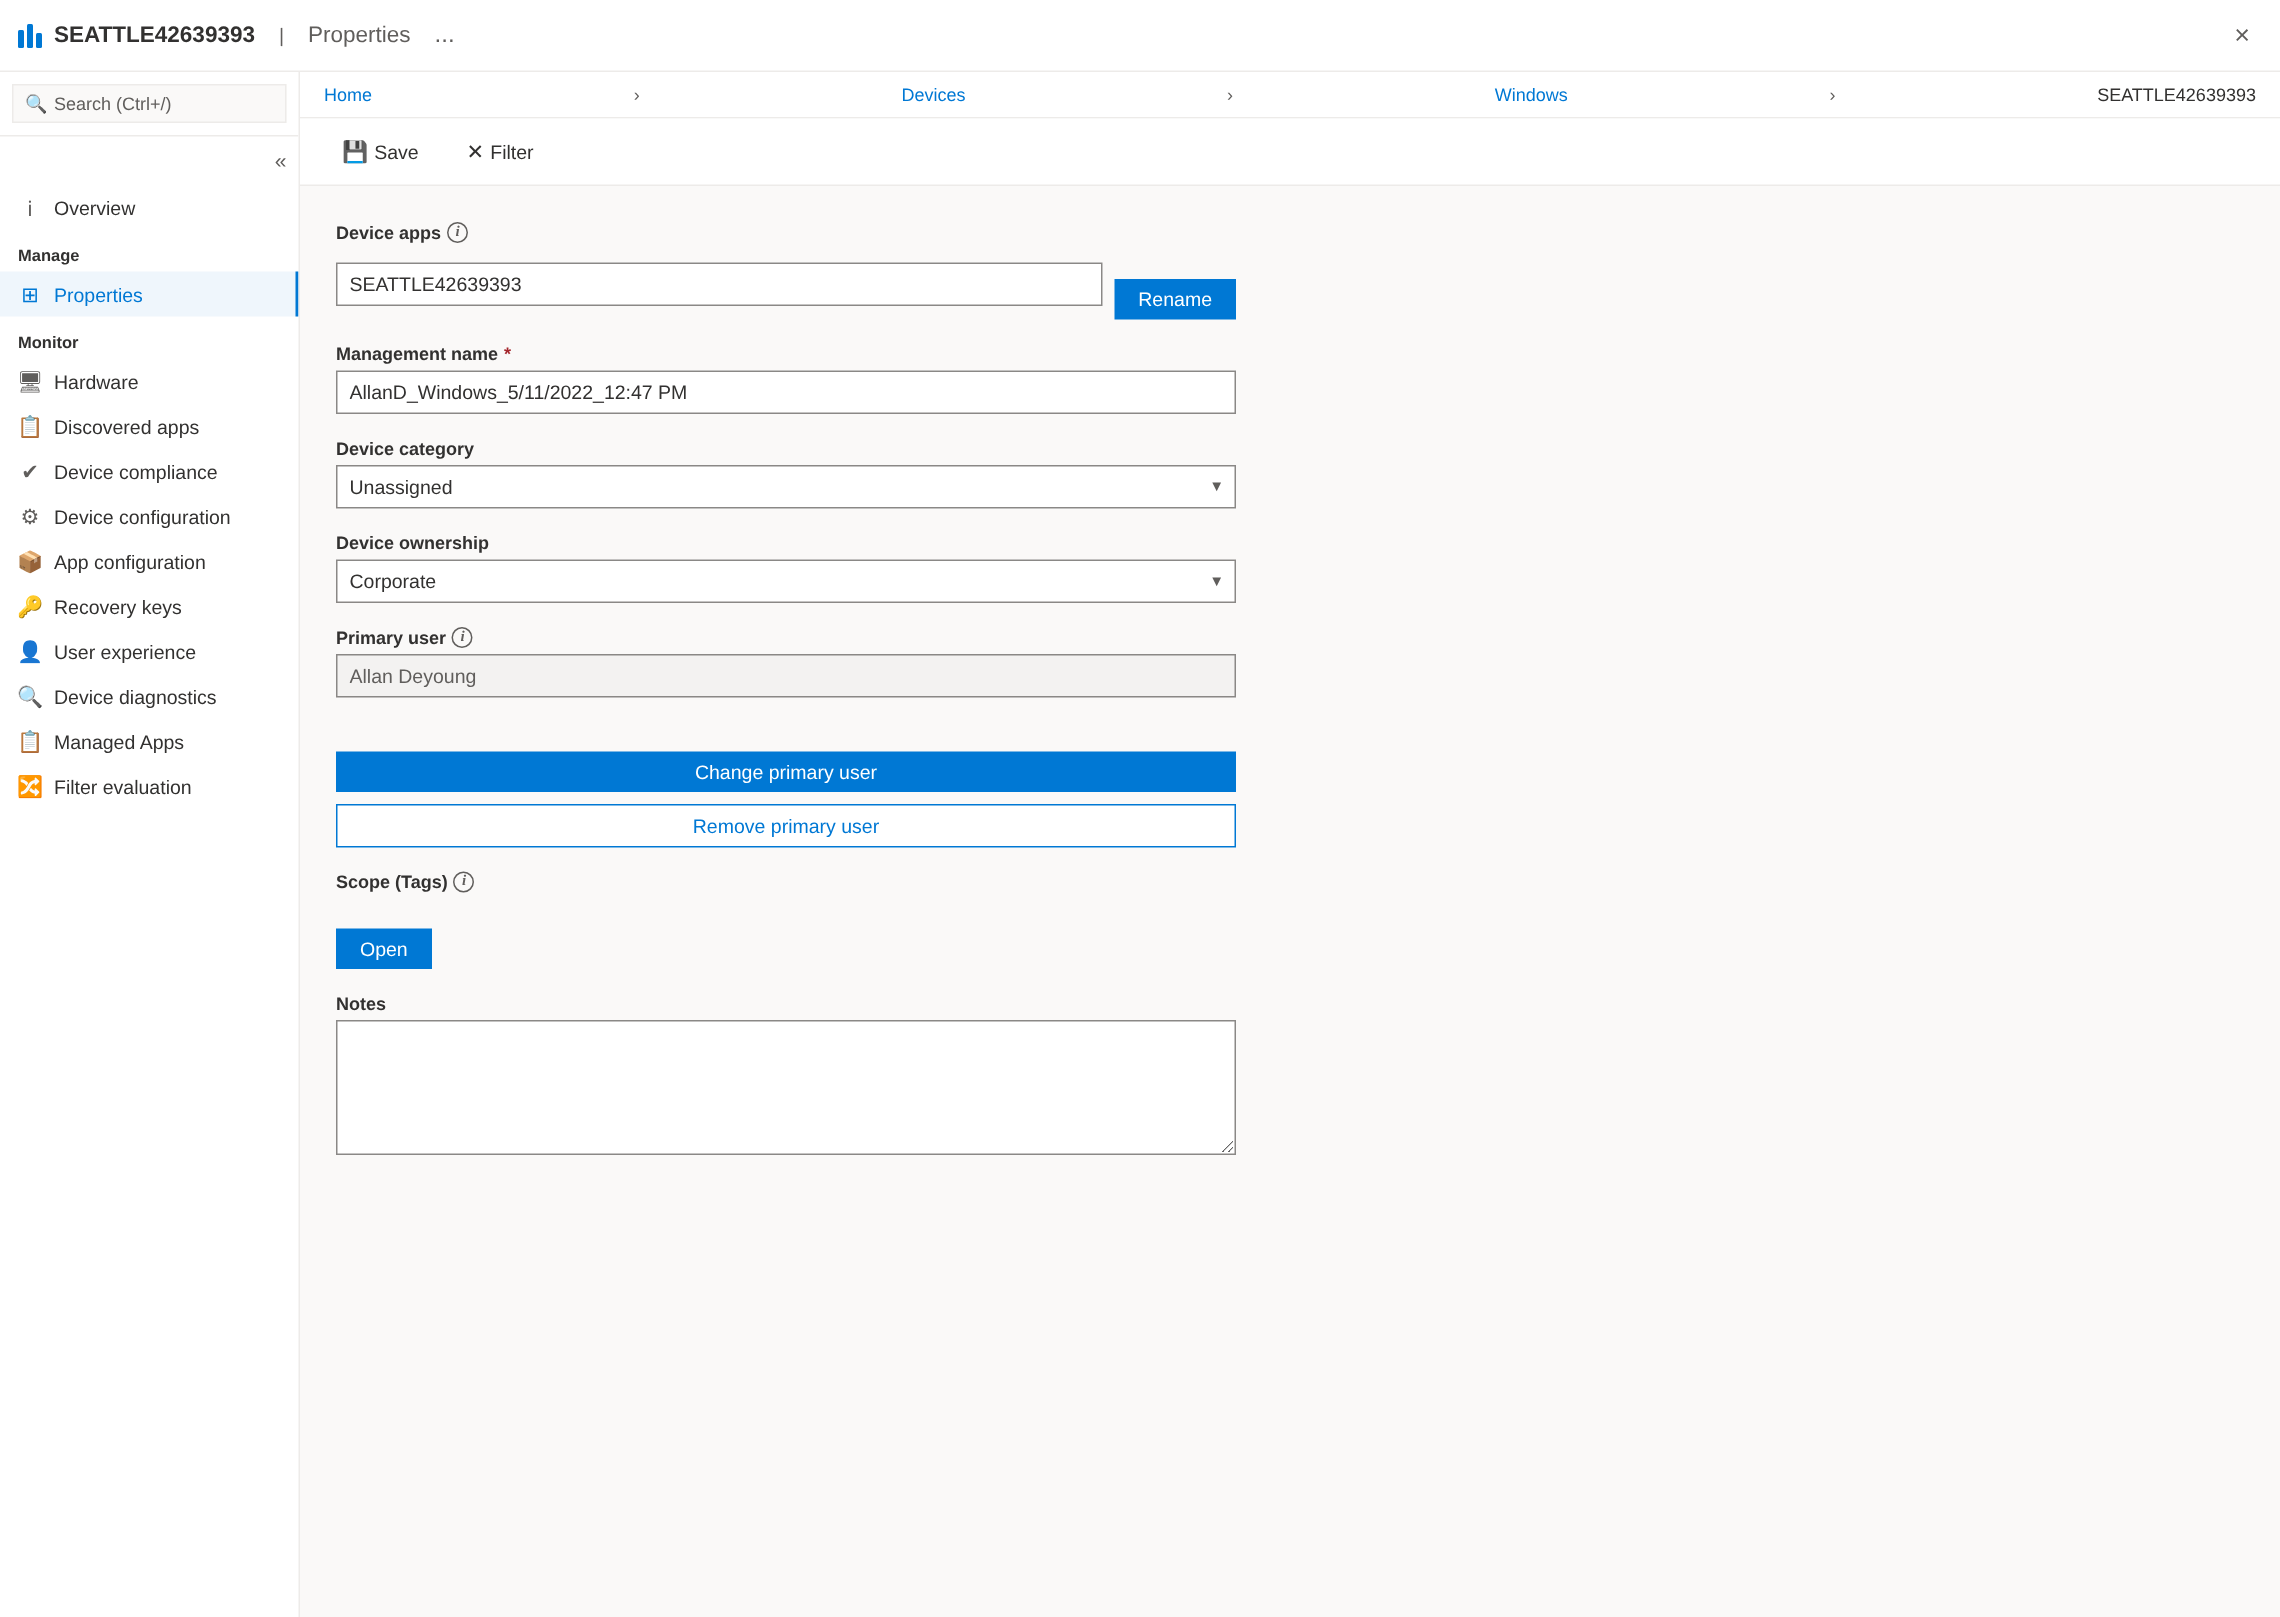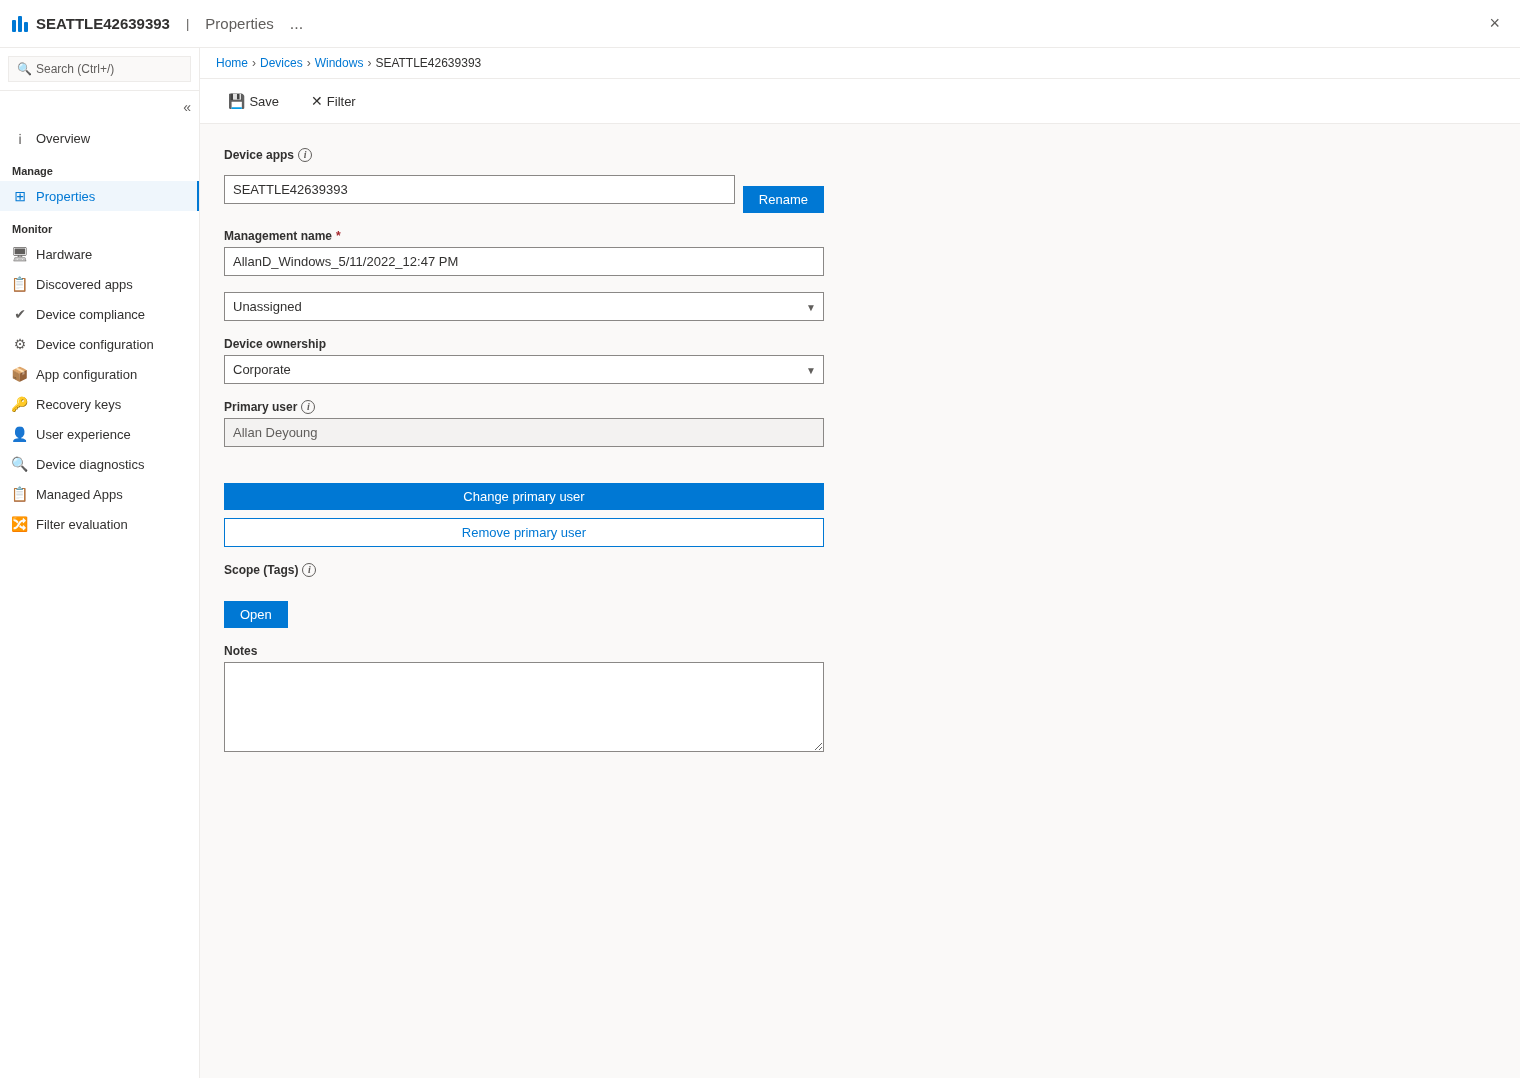--- a/index.html
+++ b/index.html
@@ -30,21 +30,21 @@
     .sidebar-search { padding: 8px; border-bottom: 1px solid #edebe9; }
     .sidebar-search-input { width: 100%; border: 1px solid #edebe9; padding: 5px 8px; font-size: 12px; display: flex; align-items: center; gap: 4px; color: #605e5c; cursor: pointer; background: #faf9f8; }
     .sidebar-section-label { font-size: 11px; font-weight: 600; color: #323130; padding: 12px 12px 4px; text-transform: none; }
     .sidebar-item { display: flex; align-items: center; gap: 8px; padding: 7px 12px; cursor: pointer; color: #323130; font-size: 13px; }
     .sidebar-item.active { background: #eff6fc; color: #0078d4; border-right: 2px solid #0078d4; }
     .sidebar-item-icon { width: 16px; height: 16px; display: flex; align-items: center; justify-content: center; font-size: 14px; flex-shrink: 0; color: #605e5c; }
     .sidebar-item.active .sidebar-item-icon { color: #0078d4; }
     .collapse-btn { padding: 8px; cursor: pointer; color: #605e5c; font-size: 14px; border: none; background: none; align-self: flex-end; }
 
     
-    .breadcrumb { display: flex; align-items: center; padding: 8px 16px; gap: 4px; font-size: 12px; background: #fff; border-bottom: 1px solid #edebe9; }
+    .breadcrumb { display: flex; align-items: center; padding: 8px 16px; gap: 4px; font-size: 12px; background: #fff; border-bottom: 1px solid #edebe9; justify-content: space-between; }
     .breadcrumb-item { color: #0078d4; cursor: pointer; text-decoration: none; }
     .breadcrumb-sep { color: #605e5c; }
     .breadcrumb-current { color: #323130; }
 
     
     .content-area { flex: 1; display: flex; flex-direction: column; overflow: hidden; }
     .content-header { background: #fff; border-bottom: 1px solid #edebe9; }
     .content-body { flex: 1; overflow-y: auto; padding: 24px; background: #faf9f8; }
 
     
@@ -204,20 +204,23 @@
           </div>
 
           <div class="form-field">
             <div class="form-label form-label-required">
               <span>Management name</span>
             </div>
             <input class="form-input" type="text" style="width: 100%;" value="AllanD_Windows_5/11/2022_12:47 PM">
           </div>
 
           <div class="form-field">
+            <div class="form-label">
+              <span>Device category</span>
+            </div>
             <div class="form-select-wrap">
               <select class="form-select"><option>Unassigned</option></select>
               <span class="select-chevron">▼</span>
             </div>
           </div>
 
           <div class="form-field">
             <div class="form-label">
               <span>Device ownership</span>
             </div>

